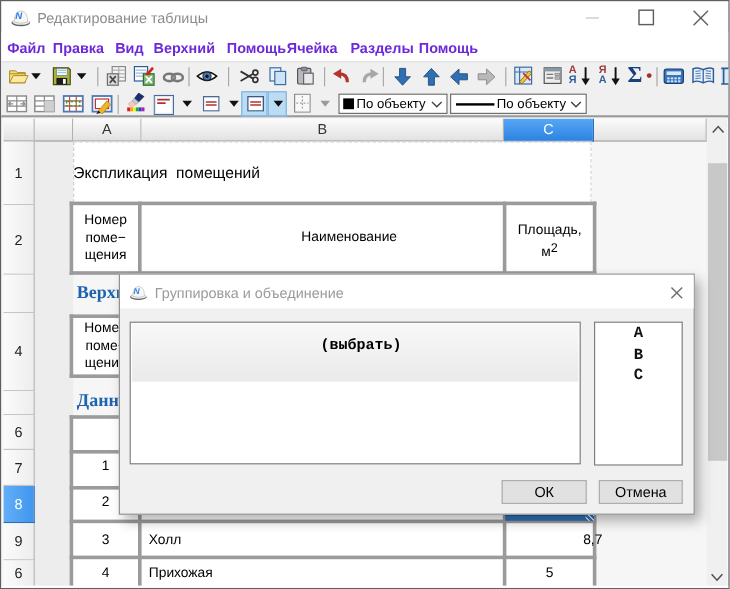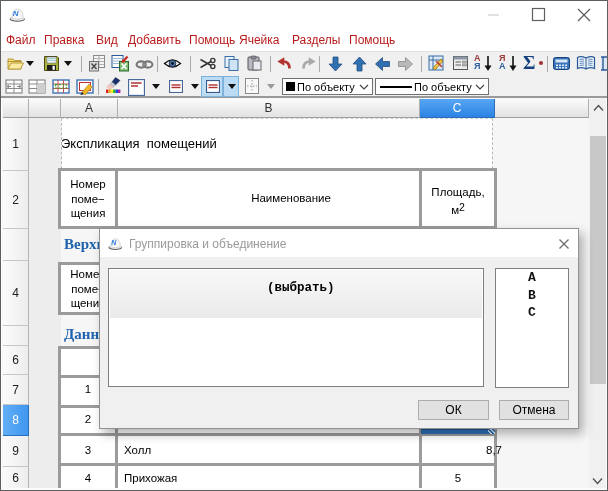--- a/index.html
+++ b/index.html
@@ -1,51 +1,52 @@
 <!DOCTYPE html>
 <html><head>
 <meta charset="utf-8">
 <style>
   html,body{margin:0;padding:0;}
   body{width:608px;height:491px;overflow:hidden;font-family:"Liberation Sans",sans-serif;}
   .abs{position:absolute;}
   #win{position:relative;width:606px;height:489px;border:1px solid #5f5f5f;background:#fff;overflow:hidden;}
   #titletext{left:30px;top:7px;font-size:12px;color:#8c8c8c;}
-  .mi{position:absolute;top:6px;font-size:12px;color:#b91c1c;}
+  .mi{position:absolute;top:6px;font-size:12px;color:#6d28d9;font-weight:bold;}
   .sep1{position:absolute;width:1px;height:16px;background:#aaa;}
   .combo{position:absolute;height:17px;background:#fff;border:1px solid #707070;box-sizing:border-box;}
   .hdr{position:absolute;background:linear-gradient(#fbfbfb,#e2e2e2);border-right:1px solid #b0b0b0;border-bottom:1px solid #9e9e9e;box-sizing:border-box;font-size:12px;color:#333;}
   .hc{display:flex;align-items:center;justify-content:center;}
   .gl{position:absolute;background:#9b9b9b;}
   .ct{position:absolute;font-size:11.5px;color:#000;white-space:nowrap;}
   .seclabel{position:absolute;font-family:"Liberation Serif",serif;font-weight:bold;font-size:15px;color:#1e63ad;white-space:nowrap;}
   .btn{position:absolute;background:#e1e1e1;border:1px solid #adadad;box-sizing:border-box;font-size:12px;color:#000;display:flex;align-items:center;justify-content:center;}
 </style>
 </head>
 <body>
 <div id="win">
 
 <svg class="abs" style="left:8px;top:5px" width="17" height="17" viewBox="0 0 17 17">
       <ellipse cx="8.3" cy="13" rx="7.8" ry="2.8" fill="#606060"></ellipse>
       <ellipse cx="8.5" cy="12.3" rx="7.2" ry="2.4" fill="#ededed"></ellipse>
       <path d="M3 12.4 Q2.7 5.8 6.3 3.7 Q8.7 2.3 11 3.9 Q14.3 6.1 13.9 12.4 Q8.5 14.3 3 12.4Z" fill="#f7f7f7" stroke="#c2c2c2" stroke-width="0.7"></path>
       <path d="M10.2 3.4 Q12 3.4 12.4 5 Q11.3 4.2 10 4.3 Z" fill="#e0e0e0"></path>
       <text x="3.8" y="9.8" font-family="Liberation Sans" font-weight="bold" font-style="italic" font-size="8" fill="#2b7ce0">N</text>
     </svg>
+<div class="abs" id="titletext">Редактирование таблицы</div>
 <svg class="abs" style="left:486px;top:0" width="120" height="26" viewBox="0 0 120 26">
 <line x1="1" y1="14" x2="12" y2="14" stroke="#cfcfcf" stroke-width="1.2"></line>
 <rect x="45.5" y="7.5" width="12" height="12" fill="none" stroke="#5f5f5f" stroke-width="1.2"></rect>
 <line x1="91" y1="8" x2="103" y2="20" stroke="#5f5f5f" stroke-width="1.2"></line>
 <line x1="103" y1="8" x2="91" y2="20" stroke="#5f5f5f" stroke-width="1.2"></line>
 </svg>
 <div class="abs" style="left:0;top:26px;width:606px;height:24px;background:#fff;">
 <span class="mi" style="left:5px">Файл</span>
 <span class="mi" style="left:43px">Правка</span>
 <span class="mi" style="left:95px">Вид</span>
-<span class="mi" style="left:127px">Добавить</span>
+<span class="mi" style="left:127px">Верхний</span>
 <span class="mi" style="left:188px">Помощь</span>
 <span class="mi" style="left:238px">Ячейка</span>
 <span class="mi" style="left:291px">Разделы</span>
 <span class="mi" style="left:348px">Помощь</span>
 </div>
 <div class="abs" style="left:0;top:50px;width:606px;height:45px;background:#f0f0f0;border-top:1px solid #e2e2e2;box-sizing:border-box;"></div>
 <div class="abs" style="left:0;top:95px;width:606px;height:2px;background:#9a9a9a;"></div>
 <svg class="abs" style="left:6px;top:54px" width="17" height="17" viewBox="0 0 17 17">
       <path d="M1 4 L6 4 L7.5 5.5 L14 5.5 L14 7 L1 7 Z" fill="#f5d97a" stroke="#a98a1f" stroke-width="0.8"></path>
       <path d="M1 14 L1 6.5 L14 6.5 L14 14 Z" fill="#f7e08a" stroke="#a98a1f" stroke-width="0.8"></path>

